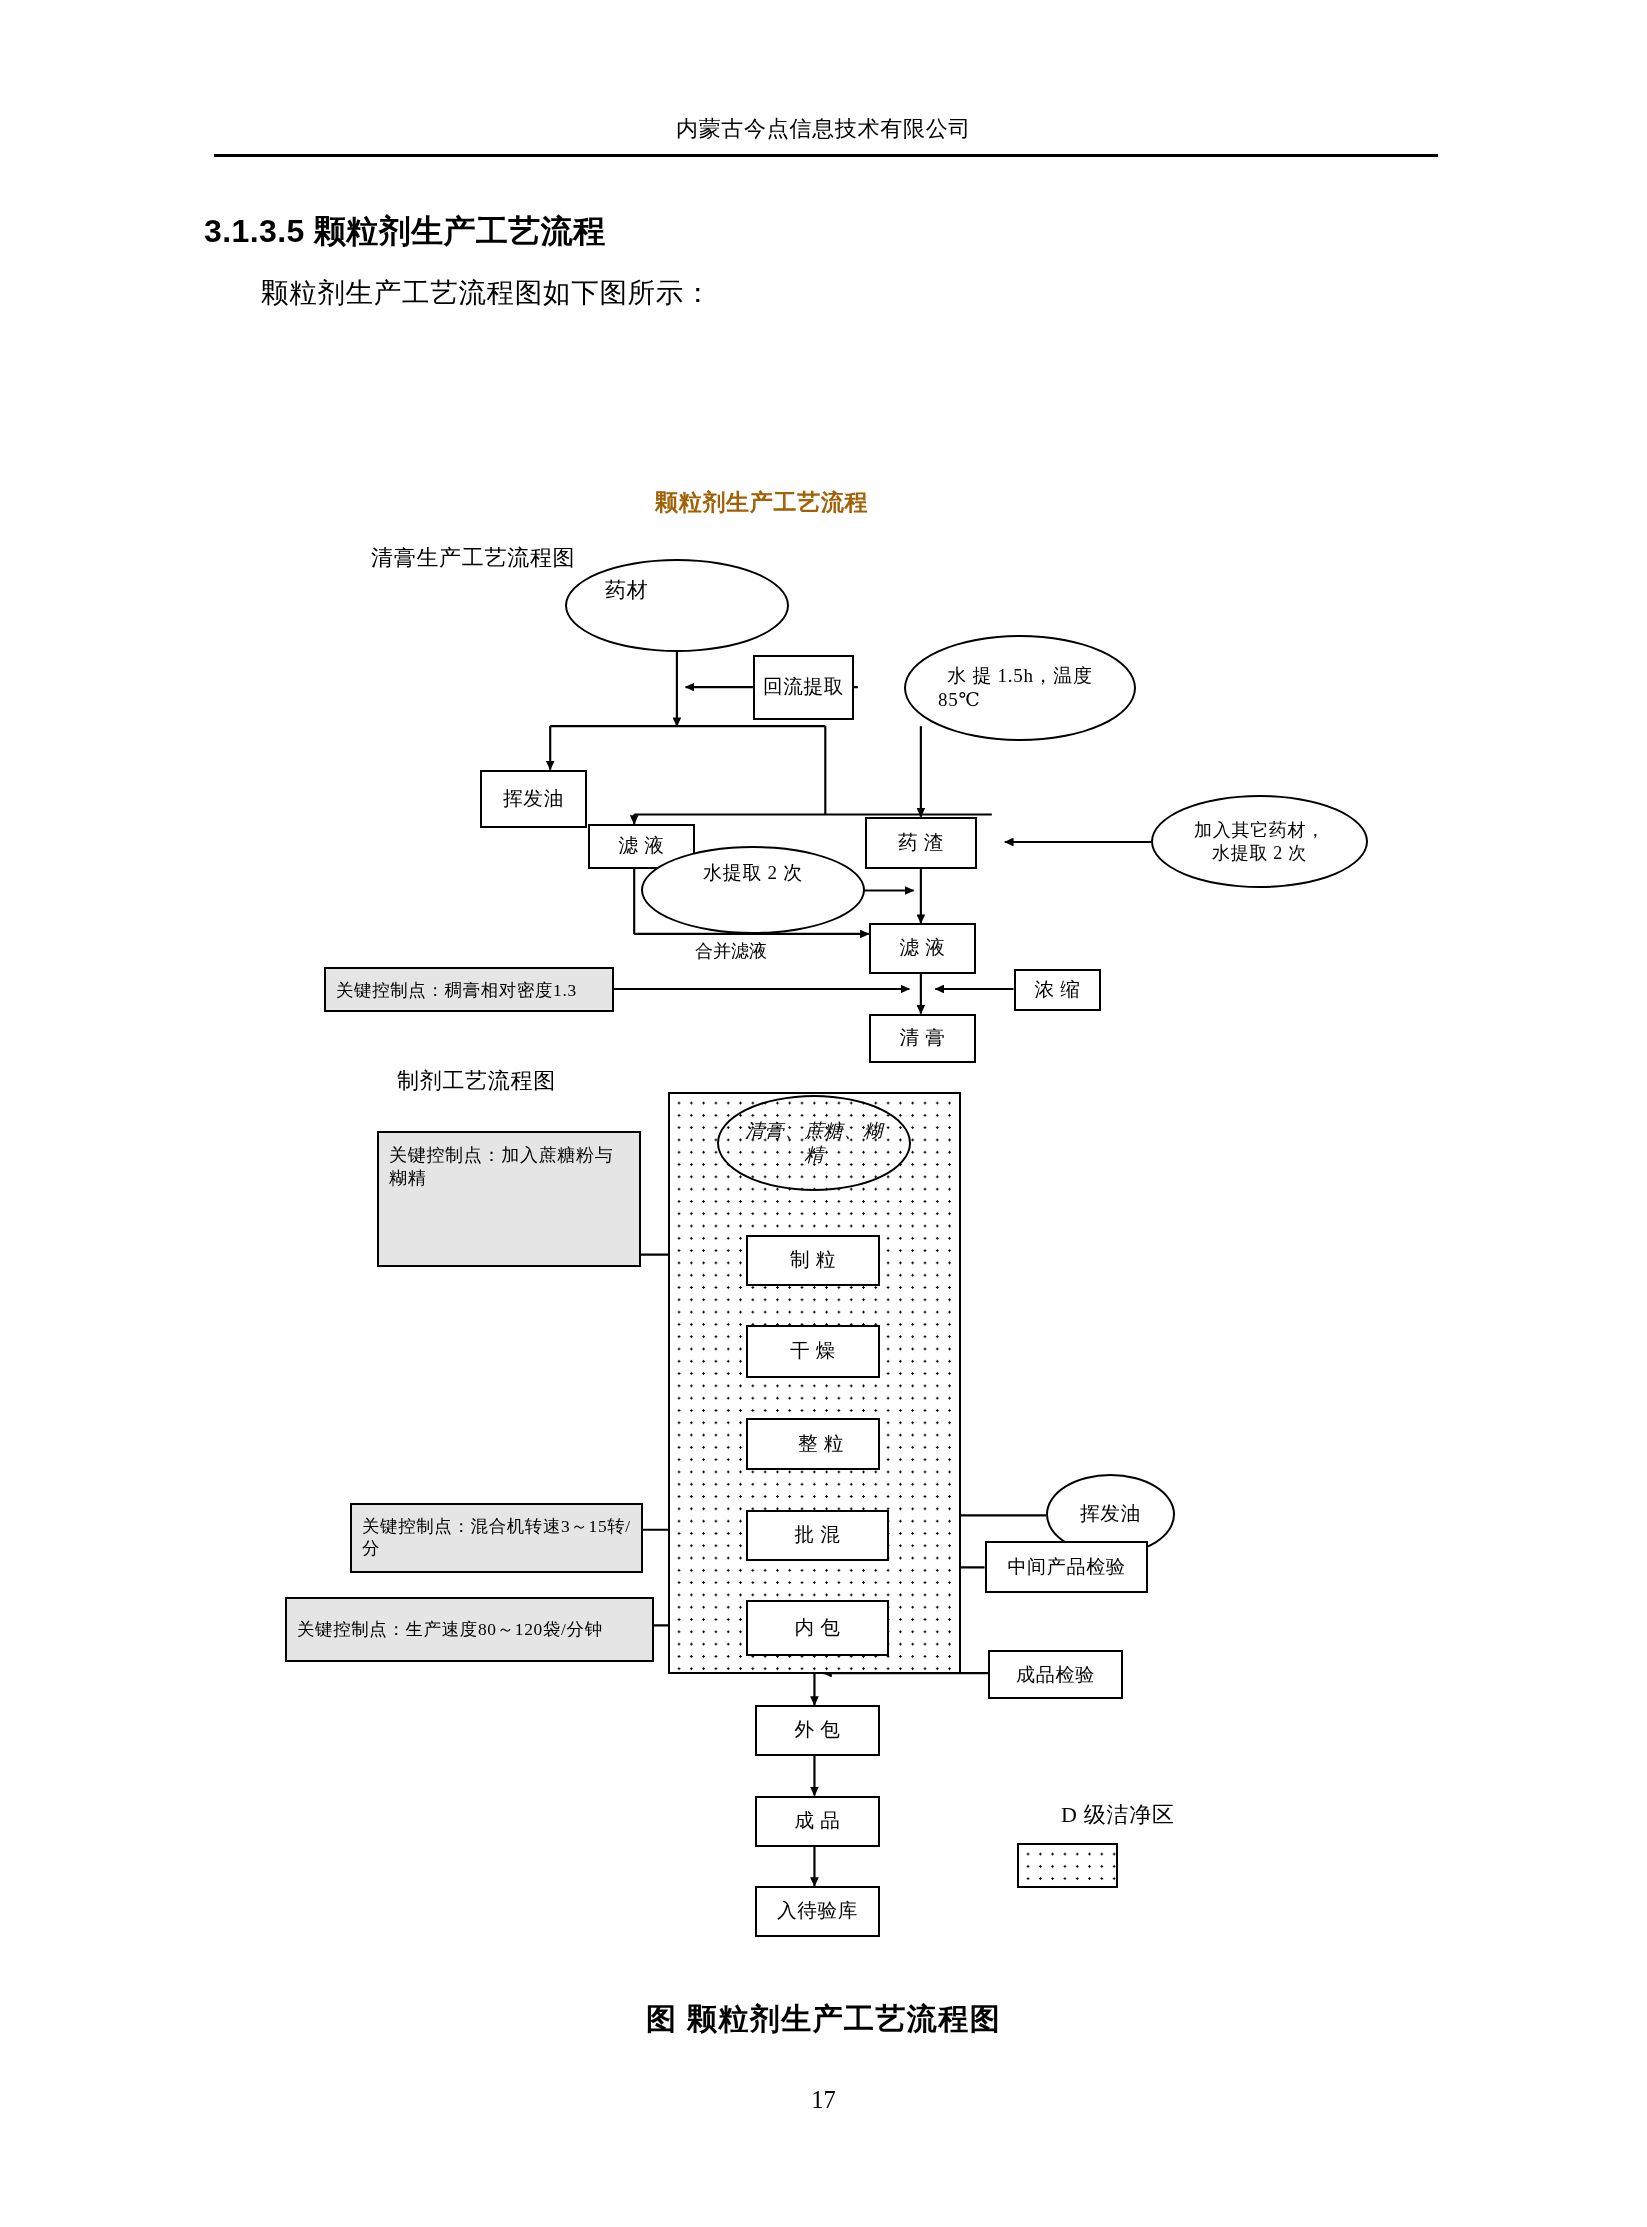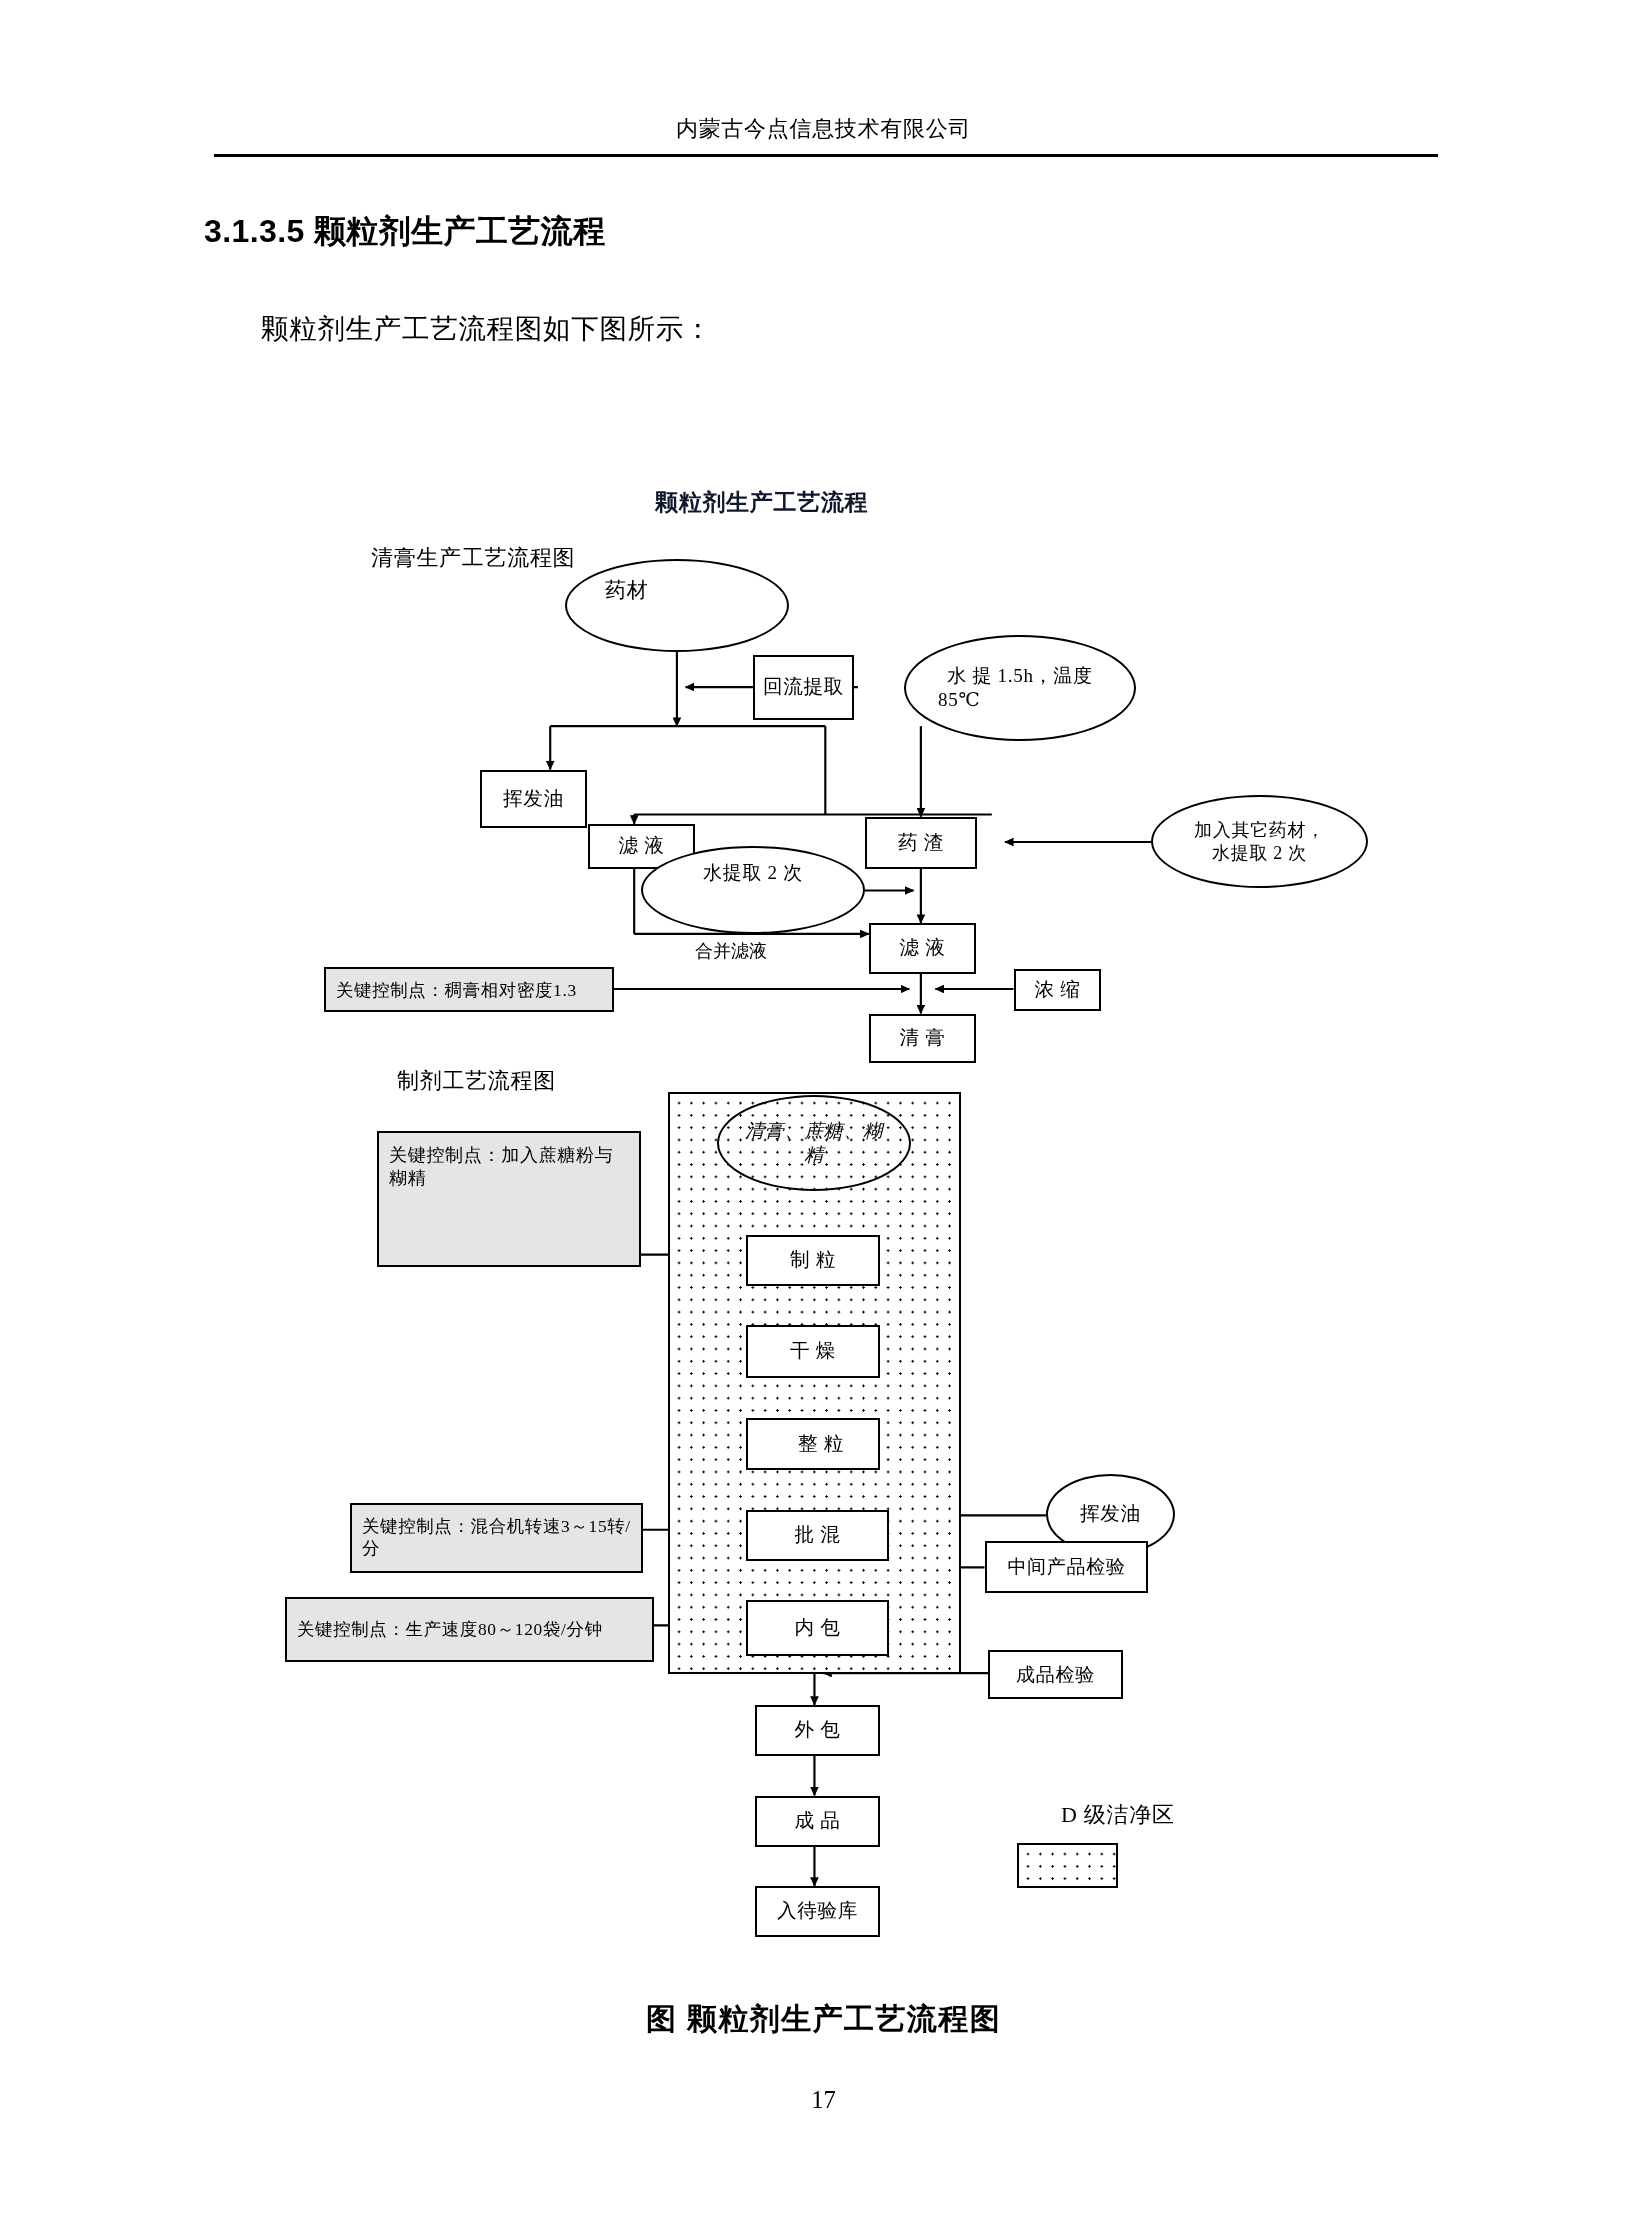--- a/index.html
+++ b/index.html
@@ -45,21 +45,20 @@
     font-weight: bold;
     font-size: 32px;
     letter-spacing: 0.4px;
   }
   .section-intro {
     position: absolute;
     left: 261px;
     top: 275px;
     font-size: 27.5px;
     letter-spacing: 0.7px;
-    margin-top: 36px;
   }
 
   .figure-caption {
     position: absolute;
     left: 0;
     top: 1999px;
     width: 1647px;
     text-align: center;
     font-family: "Liberation Sans", "DejaVu Sans", sans-serif;
     font-weight: bold;
@@ -86,21 +85,21 @@
   }
   #flowchart * { pointer-events: auto; }
 
   .fc-title {
     position: absolute;
     left: 655px;
     top: 487px;
     font-family: "Liberation Serif", "DejaVu Serif", serif;
     font-weight: bold;
     font-size: 23px;
-    color: #0f172a;
+    color: #a16207;
     letter-spacing: 0.7px;
     white-space: nowrap;
   }
   .fc-sublabel {
     position: absolute;
     font-size: 22px;
     white-space: nowrap;
     letter-spacing: 0.7px;
   }
   .fc-edge-label {

